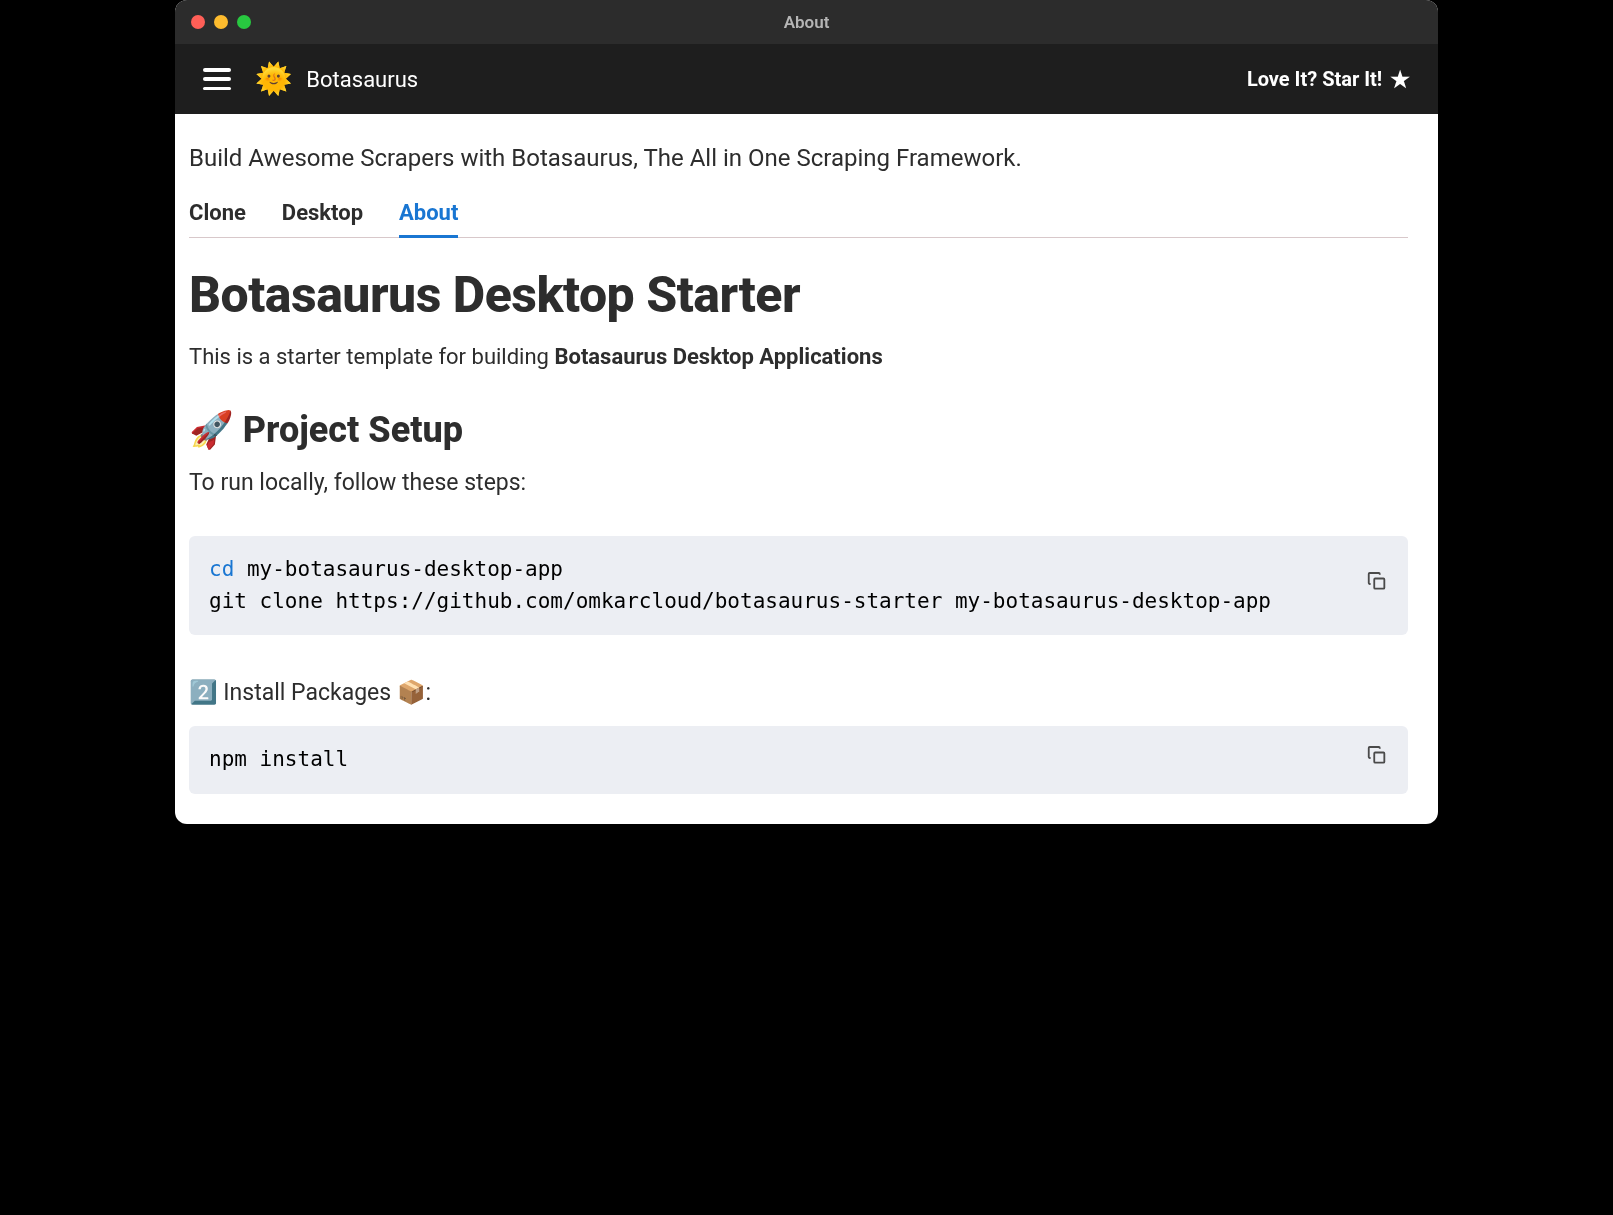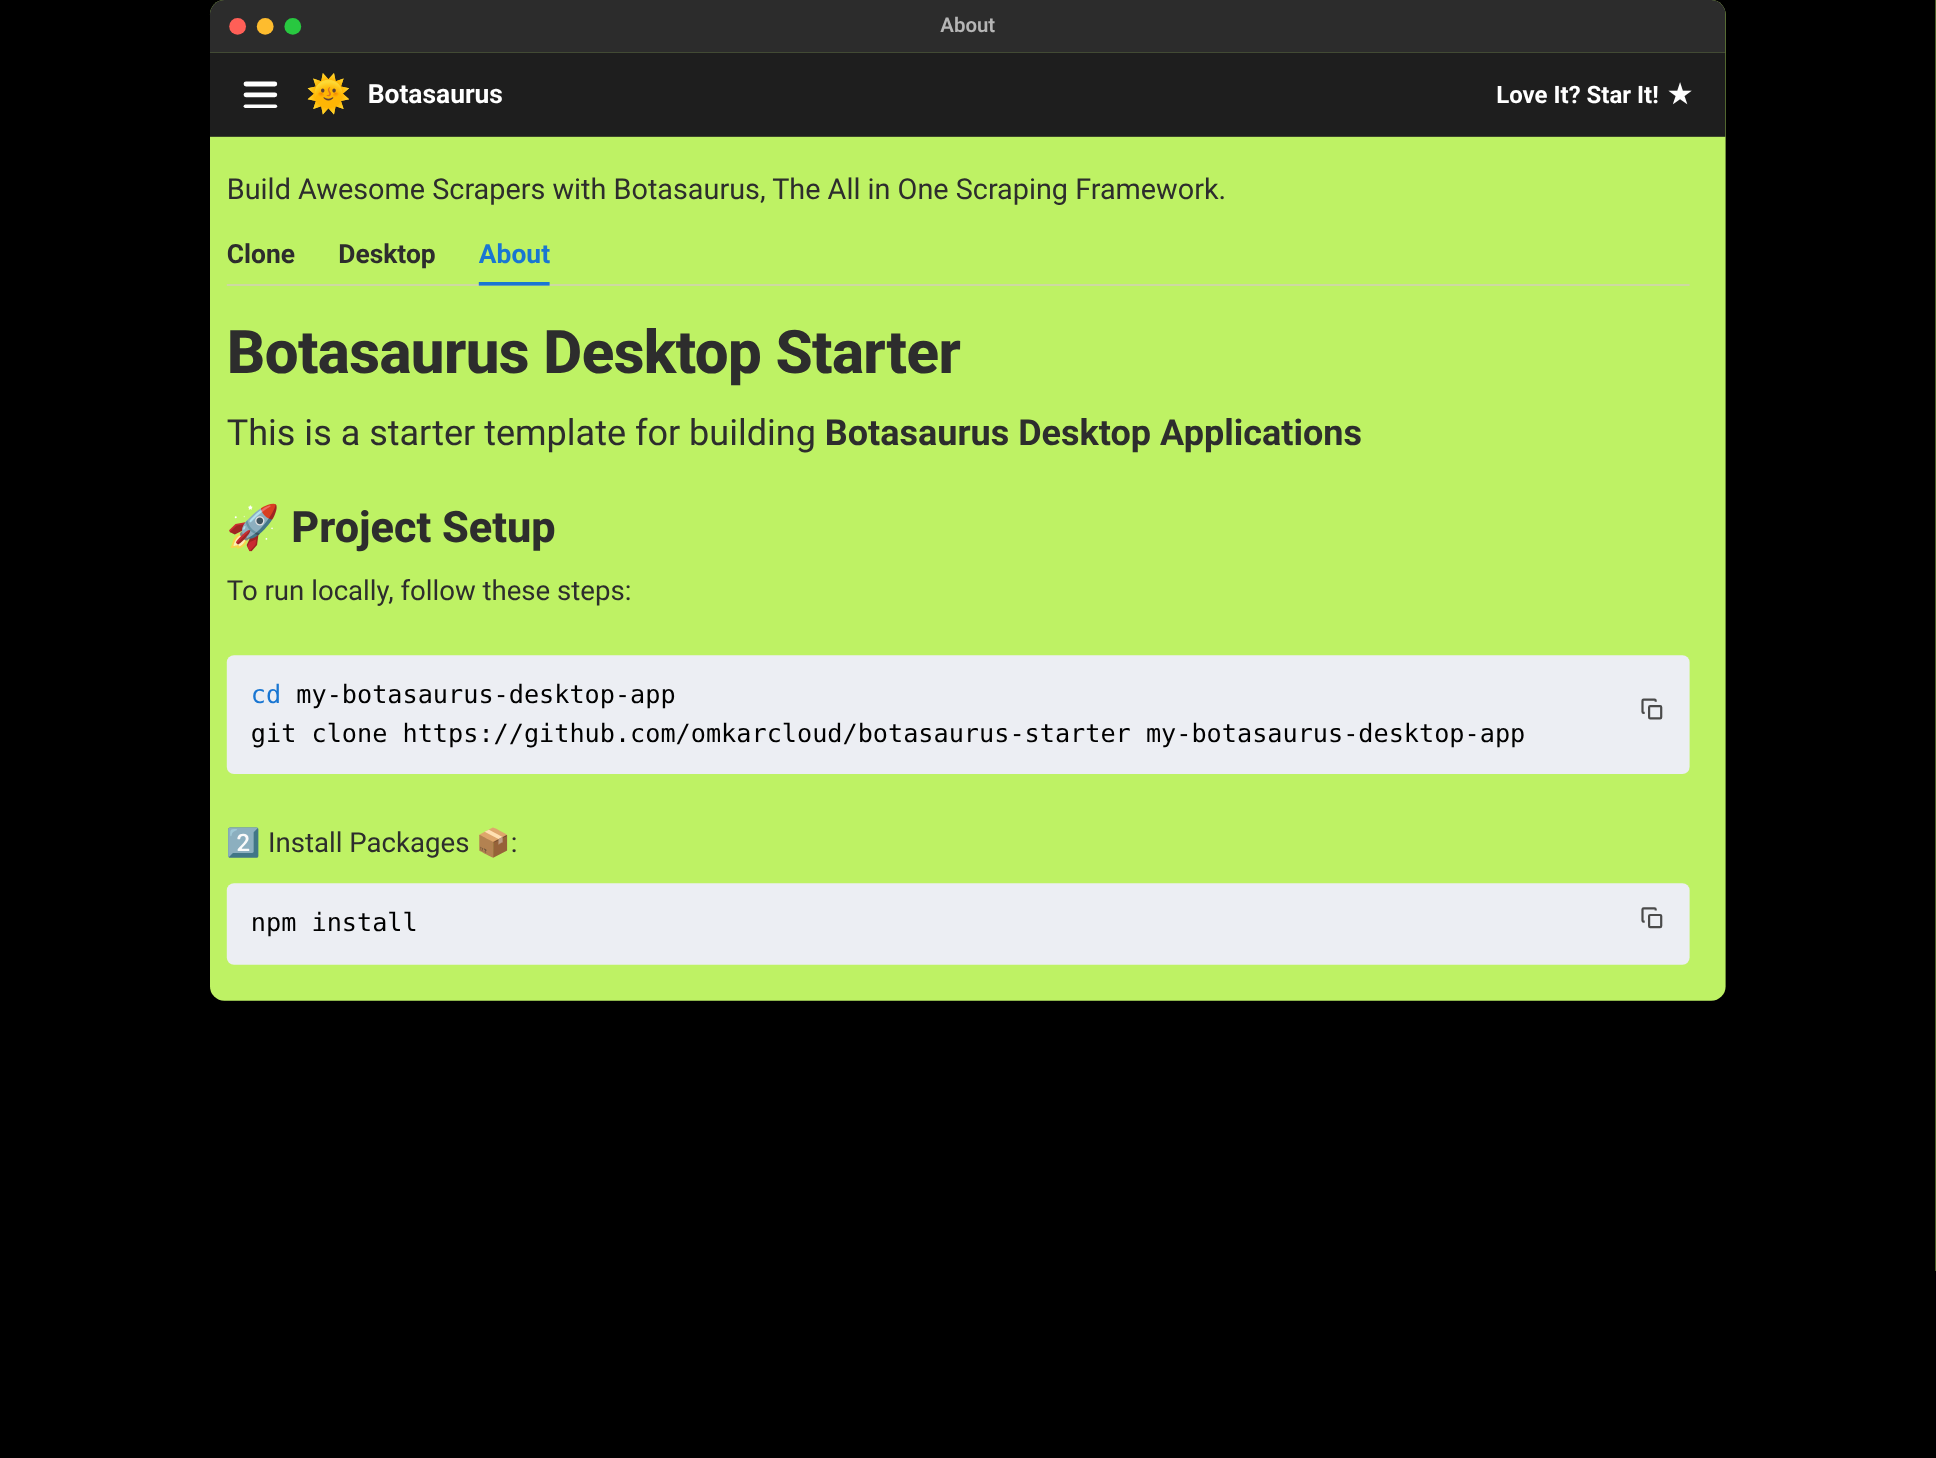--- a/index.html
+++ b/index.html
@@ -10,21 +10,21 @@
     body {
       font-family: -apple-system, BlinkMacSystemFont, "Segoe UI", Roboto, Helvetica, Arial, sans-serif;
       background: #000;
       display: flex;
       justify-content: center;
       align-items: flex-start;
       min-height: 100vh;
     }
     .window {
       width: 1263px;
-      background: #bef264;
+      background: #ffffff;
       border-radius: 12px;
       overflow: hidden;
       margin: 0;
       box-shadow: 0 10px 40px rgba(0,0,0,0.5);
     }
     .title-bar {
       background: #2c2c2c;
       height: 44px;
       display: flex;
       align-items: center;
@@ -83,21 +83,21 @@
       align-items: center;
       gap: 14px;
     }
     .sun-icon {
       font-size: 30px;
       line-height: 1;
     }
     .app-name {
       color: #fff;
       font-size: 22px;
-      font-weight: 700;
+      font-weight: 400;
     }
     .header-right {
       display: flex;
       align-items: center;
       gap: 8px;
       color: #fff;
       font-size: 20px;
       font-weight: 700;
       cursor: pointer;
       text-align: center;
@@ -140,21 +140,21 @@
       background: #1976d2;
     }
     .main-heading {
       font-size: 50px;
       font-weight: 800;
       color: #2d2d2d;
       margin-bottom: 20px;
       letter-spacing: -0.5px;
     }
     .intro-text {
-      font-size: 30px;
+      font-size: 22px;
       color: #2d2d2d;
       margin-bottom: 40px;
     }
     .intro-text strong {
       font-weight: 700;
     }
     .section-heading {
       font-size: 36px;
       font-weight: 800;
       color: #2d2d2d;

